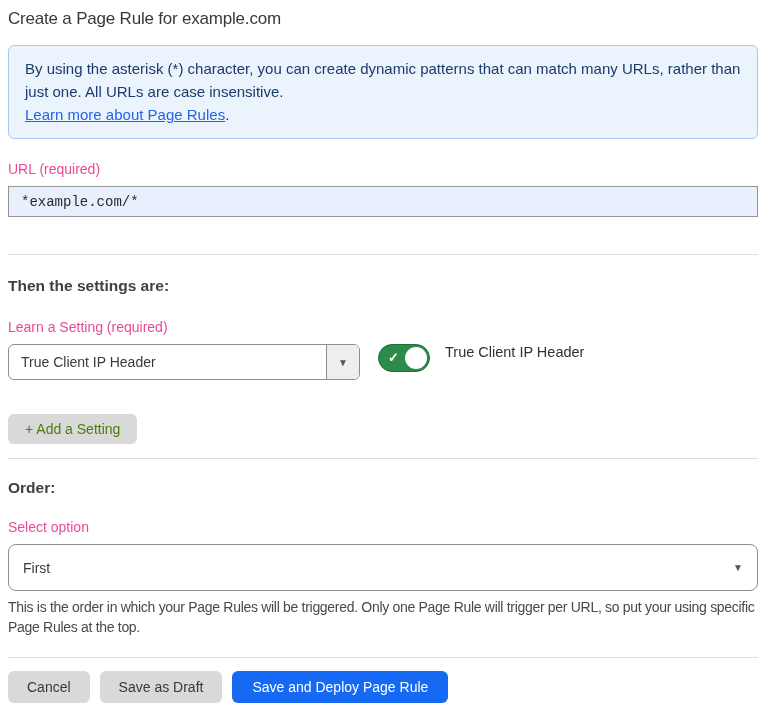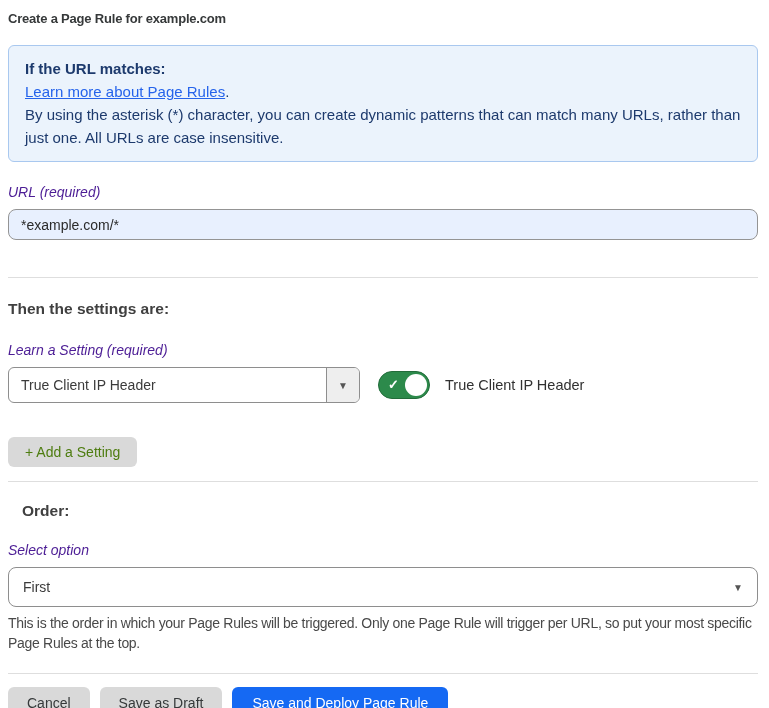--- a/index.html
+++ b/index.html
@@ -9,23 +9,23 @@
     height: 708px;
     background: #ffffff;
     font-family: "Liberation Sans", sans-serif;
     color: #313131;
     overflow: hidden;
   }
   .container { padding: 0 11px 0 8px; }
 
   h1.page-title {
     margin: 6px 0 0 0;
-    font-size: 13px;
+    font-size: 17px;
     line-height: 26px;
-    font-weight: 700;
+    font-weight: 400;
     color: #36393a;
     letter-spacing: -0.2px;
   }
 
   .info-box {
     margin-top: 13px;
     background: var(--info_bg, #EBF3FC);
     border: 1px solid var(--info_border, #A9C8EF);
     border-radius: 6px;
     padding: 11px 16px 12px 16px;
@@ -39,34 +39,33 @@
     color: var(--link, #2563EB);
     text-decoration: underline;
     cursor: pointer;
   }
   .info-box .link-suffix { color: var(--info_text, #1D3A6D); }
 
   .field-label {
     margin-top: 22px;
     font-size: 14px;
     line-height: 17px;
-    color: #4c1d95;
-    font-style: italic;
+    color: #ec4899;
   }
 
   input.url-input {
     display: block;
     margin-top: 8px;
     width: 100%;
     height: 31px;
     background: var(--input_bg, #E8F0FE);
     border: 1px solid #949494;
-    border-radius: 8px;
+    border-radius: 0;
     padding: 0 12px;
-    font-family: Liberation Sans, sans-serif;
+    font-family: Liberation Mono, monospace;
     font-size: 14px;
     color: #2b2b2b;
     outline: none;
   }
 
   .divider {
     border: none;
     border-top: 1px solid #dedede;
     margin: 0;
   }
@@ -74,28 +73,27 @@
   .divider-2 { margin-top: 14px; }
   .divider-3 { margin-top: 20px; }
 
   .section-heading {
     margin: 0;
     font-size: 15.5px;
     font-weight: 700;
     color: #404040;
   }
   .heading-settings { margin-top: 22px; }
-  .heading-order { margin-top: 20px; margin-left: 14px; }
+  .heading-order { margin-top: 20px; }
 
   .picker-label { margin-top: 24px; }
 
   .setting-row {
     margin-top: 8px;
     display: flex;
-    align-items: center;
   }
   .setting-picker {
     width: 352px;
     height: 36px;
     background: #ffffff;
     border: 1px solid #8e8e8e;
     border-radius: 6px;
     display: flex;
     align-items: stretch;
     cursor: pointer;
@@ -167,21 +165,21 @@
     margin-top: 34px;
     height: 30px;
     padding: 0 17px;
     background: var(--gray_button, #D9D9D9);
     color: #4d7c0f;
   }
 
   .order-select {
     margin-top: 8px;
     width: 100%;
-    height: 40px;
+    height: 47px;
     background: #ffffff;
     border: 1px solid #8e8e8e;
     border-radius: 8px;
     display: flex;
     align-items: center;
     padding: 0 14px;
     font-size: 14px;
     color: #3b3b3b;
     cursor: pointer;
   }
@@ -210,25 +208,24 @@
   .btn-primary { background: var(--primary_blue, #1569F3); color: #ffffff; padding: 0 20px; }
 </style>
 </head>
 <body>
 
 <div class="container">
 
   <h1 class="page-title">Create a Page Rule for example.com</h1>
 
   <div class="info-box">
-    <p class="info-heading">If the URL matches:</p>
+    <p class="info-body">By using the asterisk (*) character, you can create dynamic patterns that can match many URLs, rather than just one. All URLs are case insensitive.</p>
     <p class="info-body">
       <a class="info-link">Learn more about Page Rules</a><span class="link-suffix">.</span>
     </p>
-    <p class="info-body">By using the asterisk (*) character, you can create dynamic patterns that can match many URLs, rather than just one. All URLs are case insensitive.</p>
   </div>
 
   <div class="field-label">URL (required)</div>
   <input class="url-input" type="text" value="*example.com/*" style="">
 
   <hr class="divider divider-1">
 
   <h2 class="section-heading heading-settings">Then the settings are:</h2>
 
   <div class="field-label picker-label">Learn a Setting (required)</div>
@@ -251,21 +248,21 @@
 
   <h2 class="section-heading heading-order">Order:</h2>
 
   <div class="field-label" style="">Select option</div>
 
   <div class="order-select">
     <span>First</span>
     <span class="select-arrow">▼</span>
   </div>
 
-  <p class="order-description">This is the order in which your Page Rules will be triggered. Only one Page Rule will trigger per URL, so put your most specific Page Rules at the top.</p>
+  <p class="order-description">This is the order in which your Page Rules will be triggered. Only one Page Rule will trigger per URL, so put your using specific Page Rules at the top.</p>
 
   <hr class="divider divider-3">
 
   <div class="footer-actions">
     <button class="btn-gray">Cancel</button>
     <button class="btn-gray">Save as Draft</button>
     <button class="btn-primary">Save and Deploy Page Rule</button>
   </div>
 
 </div>

